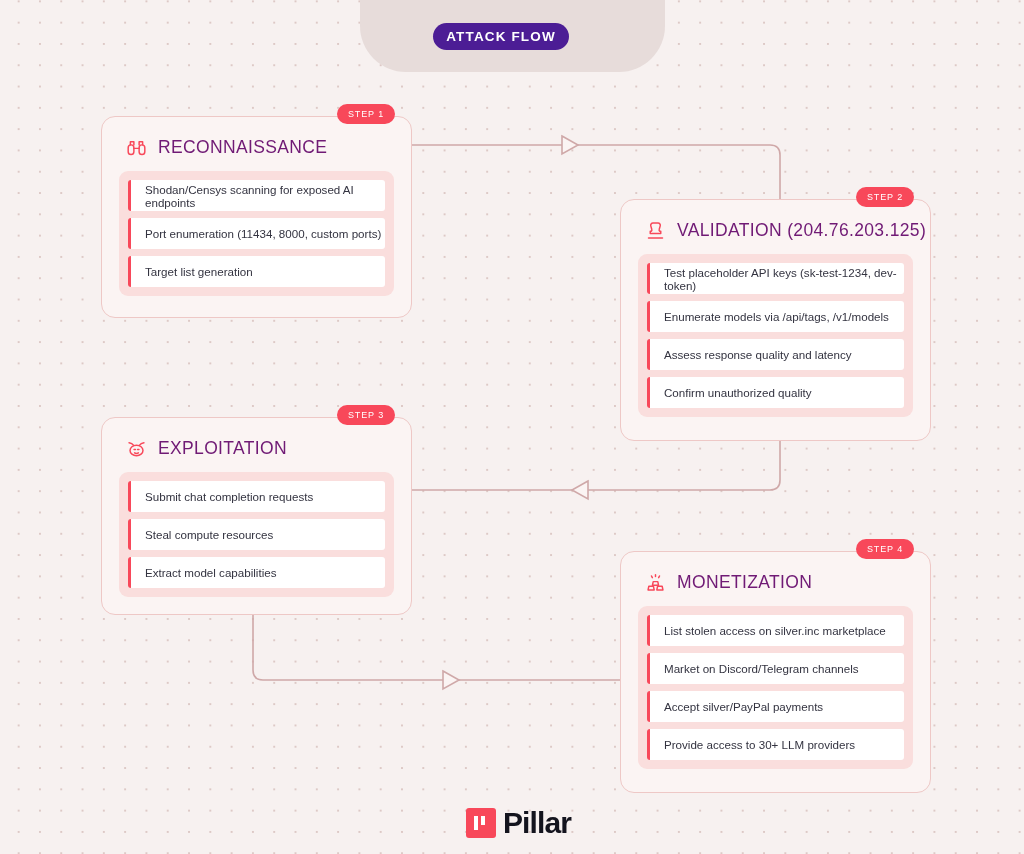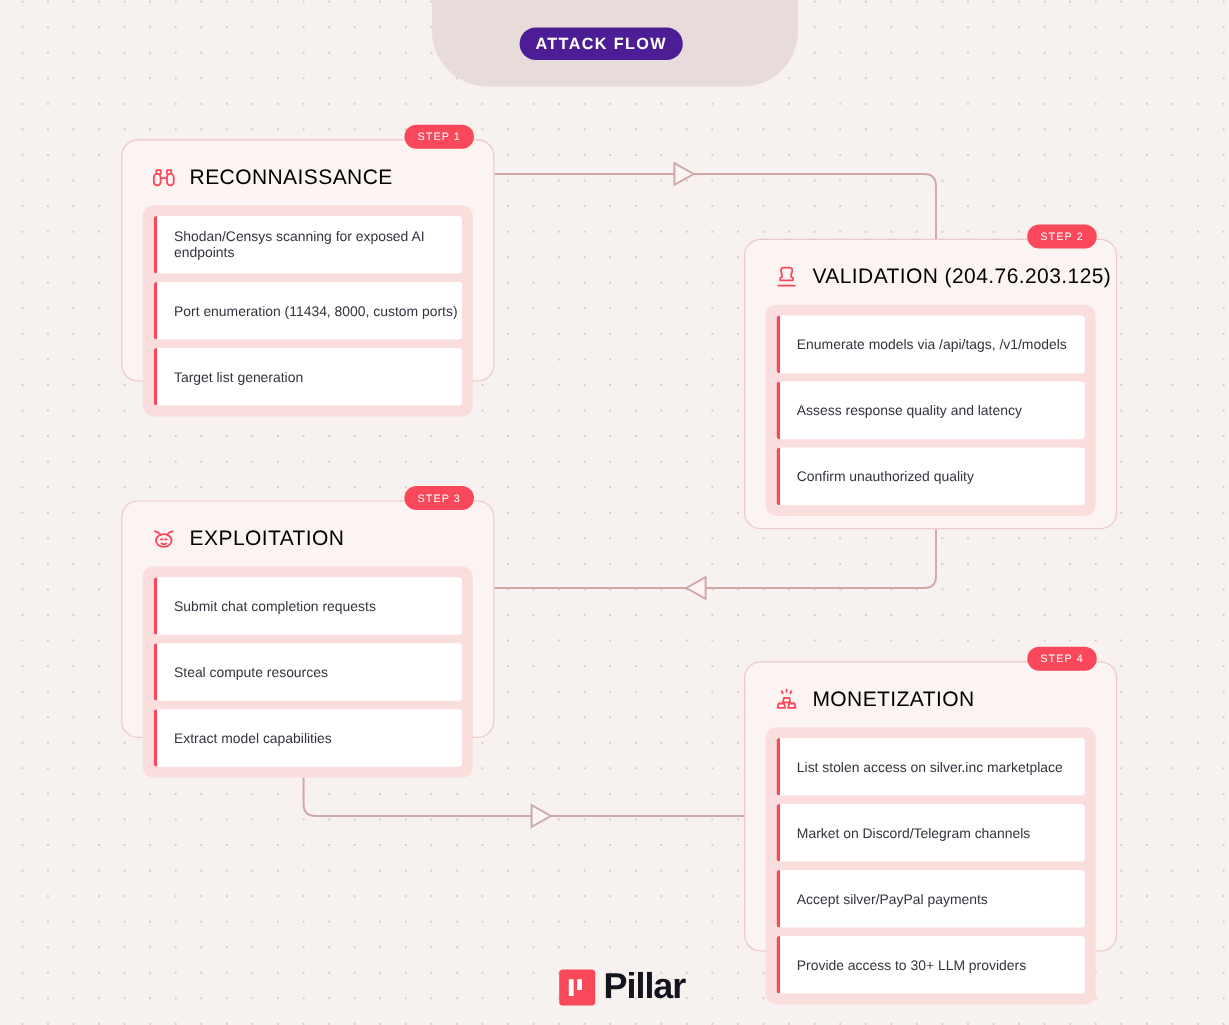--- a/index.html
+++ b/index.html
@@ -64,42 +64,42 @@
     border-radius: 14px;
     box-sizing: border-box;
   }
   .card-title {
     display: flex;
     align-items: center;
     gap: 11px;
     padding: 20px 0 0 24px;
     font-size: 17.5px;
     letter-spacing: 0.35px;
-    color: #000000;
+    color: #701a75;
   }
   .card-title .icon {
     width: 21px;
     height: 21px;
     flex: 0 0 21px;
     display: block;
   }
   .items-wrap {
     margin: 13px 17px 17px 17px;
     background: #fadedd;
     border-radius: 9px;
     padding: 9px 9px;
     display: flex;
     flex-direction: column;
     gap: 7px;
   }
   .item {
     background: #ffffff;
     border-radius: 3px;
     border-left: 3.5px solid #f8485a;
-    height: 48px;
+    height: 31px;
     display: flex;
     align-items: center;
     padding-left: 14px;
     font-size: 11.6px;
     color: #333340;
   }
 
   
   .step-badge {
     position: absolute;
@@ -190,20 +190,21 @@
 <div class="card" style="left:620px; top:199px; width:311px; height:242px;">
   <div class="step-badge" style="left:235px;">STEP 2</div>
   <div class="card-title">
     <svg class="icon" viewBox="0 0 24 24" fill="none" stroke="#f8485a" stroke-width="1.7" stroke-linecap="round" stroke-linejoin="round">
       <path d="M9 3.5h6a2.5 2.5 0 0 1 2.4 3.2l-1.2 4.1a1.6 1.6 0 0 0 1.5 2.1h.3v2.6H6v-2.6h.3a1.6 1.6 0 0 0 1.5-2.1L6.6 6.7A2.5 2.5 0 0 1 9 3.5z"></path>
       <path d="M4 20.5h16"></path>
     </svg>
     <span>VALIDATION (204.76.203.125)</span>
   </div>
   <div class="items-wrap">
+    <div class="item">Test placeholder API keys (sk-test-1234, dev-token)</div>
     <div class="item">Enumerate models via /api/tags, /v1/models</div>
     <div class="item">Assess response quality and latency</div>
     <div class="item">Confirm unauthorized quality</div>
   </div>
 </div>
 
 <div class="card" style="left:101px; top:417px; width:311px; height:198px;">
   <div class="step-badge" style="left:235px;">STEP 3</div>
   <div class="card-title">
     <svg class="icon" viewBox="0 0 24 24" fill="none" stroke="#f8485a" stroke-width="1.7" stroke-linecap="round" stroke-linejoin="round">

